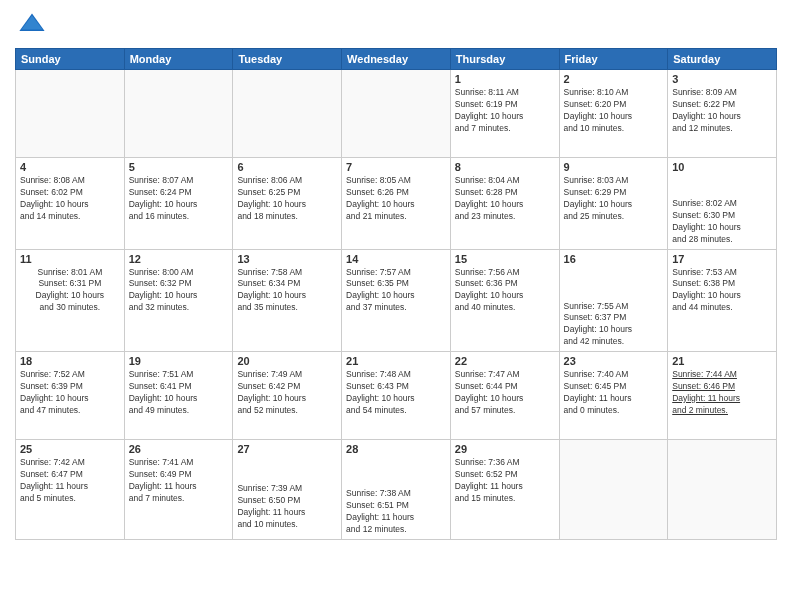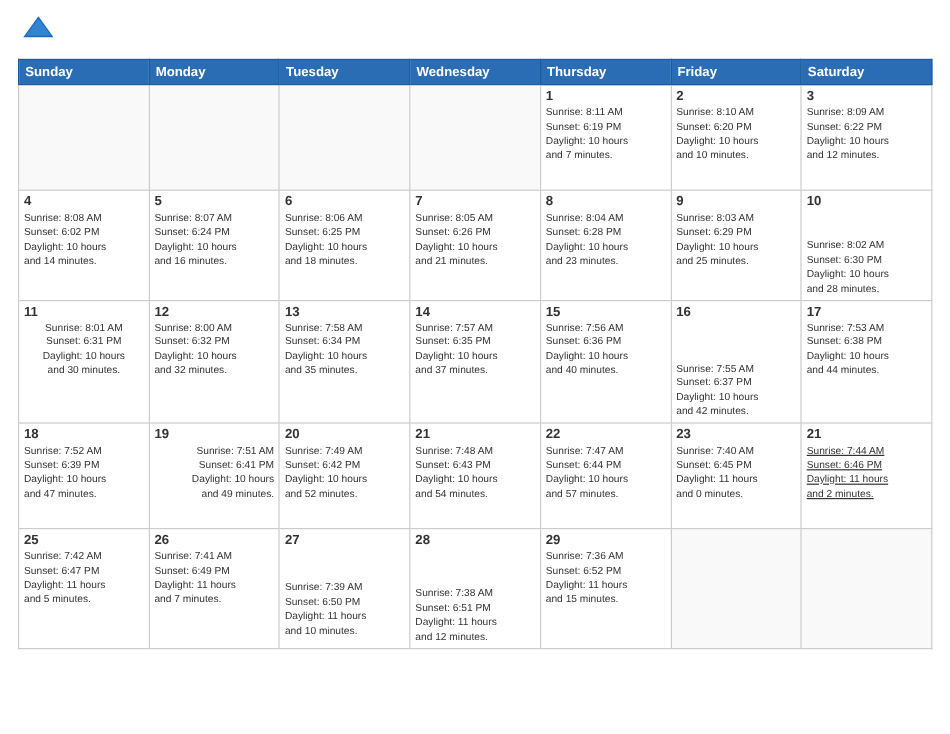--- a/index.html
+++ b/index.html
@@ -261,21 +261,21 @@
         <tr>
           <td>
             <span class="day-number">18</span>
             <div class="day-info" style="white-space: pre-line;">Sunrise: 7:52 AM
 Sunset: 6:39 PM
 Daylight: 10 hours
 and 47 minutes.</div>
           </td>
           <td>
             <span class="day-number">19</span>
-            <div class="day-info" style="white-space: pre-line; text-align: right;">Sunrise: 7:51 AM
+            <div class="day-info" style="white-space: pre-line;">Sunrise: 7:51 AM
 Sunset: 6:41 PM
 Daylight: 10 hours
 and 49 minutes.</div>
           </td>
           <td>
             <span class="day-number">20</span>
             <div class="day-info" style="white-space: pre-line;">Sunrise: 7:49 AM
 Sunset: 6:42 PM
 Daylight: 10 hours
 and 52 minutes.</div>

